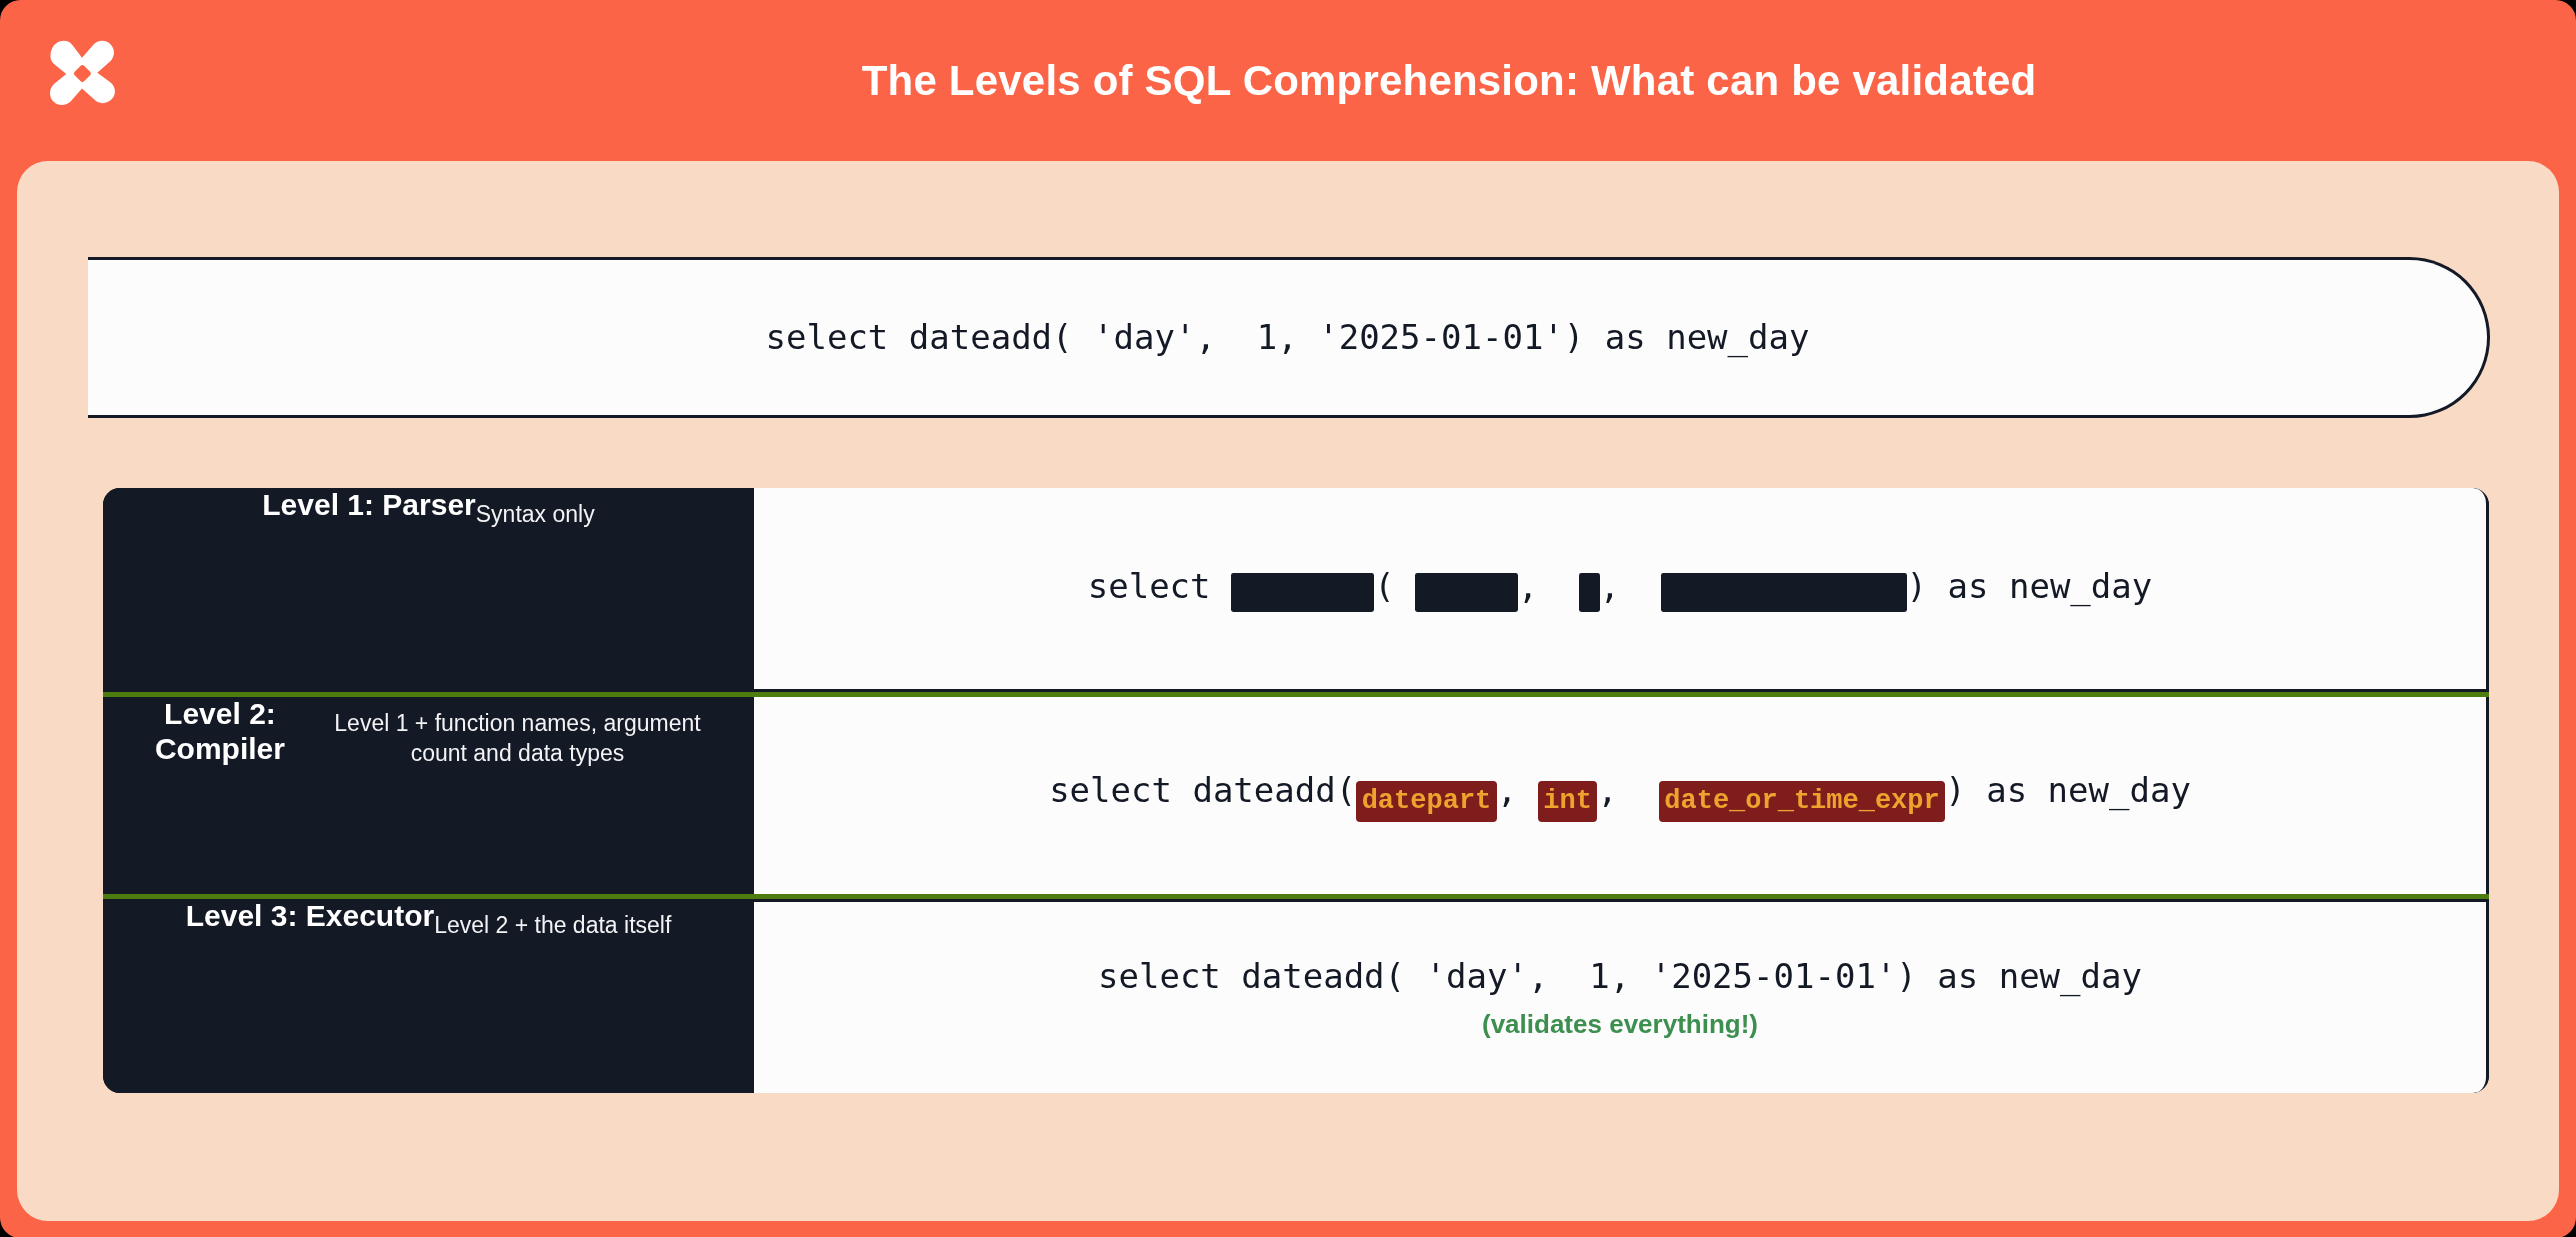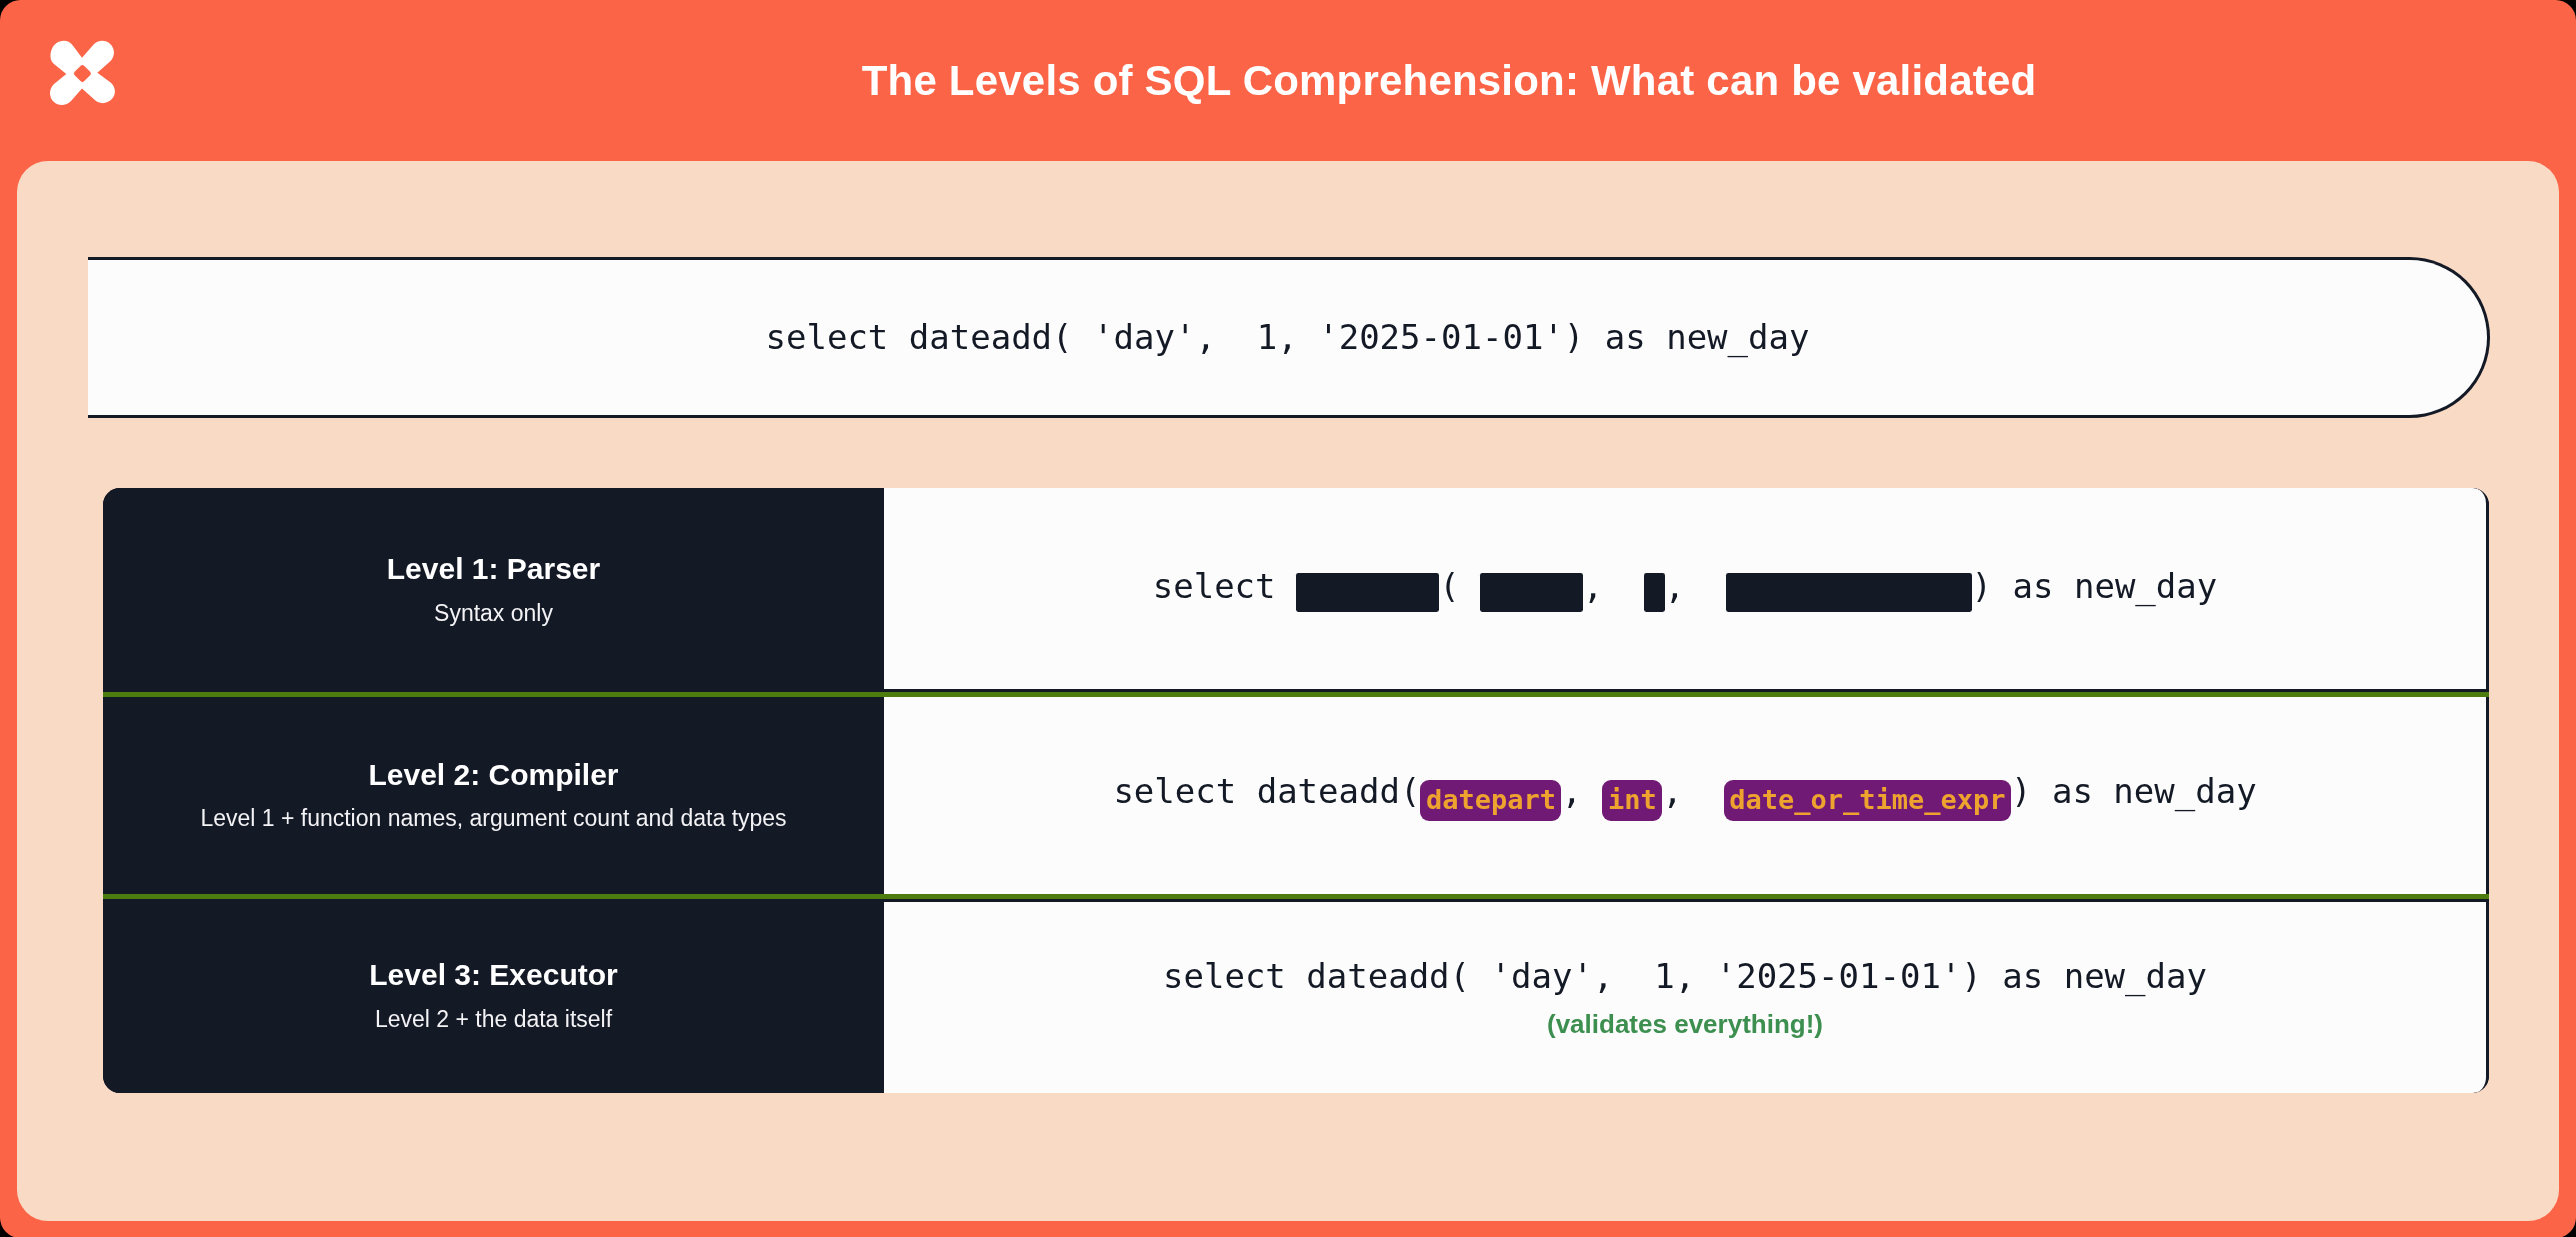--- a/index.html
+++ b/index.html
@@ -116,27 +116,26 @@
     box-sizing: border-box;
   }
   .level-row {
     display: flex;
     align-items: stretch;
     position: relative;
   }
   .level-row + .level-row { border-top: 5px solid #4d7c0f; }
 
   .level-label {
-    width: 781px;
+    width: 651px;
     flex: 0 0 auto;
     background: #141926;
     color: #FFFFFF;
     display: flex;
-    flex-direction: column;
-    align-items: center;
+    align-items: flex-start;
     justify-content: center;
     box-sizing: border-box;
     padding: 0 28px;
     text-align: center;
   }
   .level-title {
     font-size: 30px;
     font-weight: bold;
     line-height: 1.15;
   }
@@ -177,29 +176,30 @@
   .redact {
     background: #141926;
     color: transparent;
     border-radius: 2.4px;
     display: inline-block;
     vertical-align: -6.3px;
     line-height: 1.05;
     padding: 1.6px 0;
   }
   .tok {
-    background: #701a75;
+    background: #7f1d1d;
     color: #EFA32F;
     font-weight: bold;
-    border-radius: 9px;
+    border-radius: 4px;
     display: inline-block;
     vertical-align: -6.3px;
     padding: 3.1px 5.5px;
     font-size: 27px;
     line-height: 1.28;
+    font-family: Liberation Mono, monospace;
   }
   .note {
     margin-top: 11px;
     color: #3D8F4F;
     font-size: 26px;
     font-weight: bold;
     font-family: "Liberation Sans", sans-serif;
   }
 </style>
 </head>

